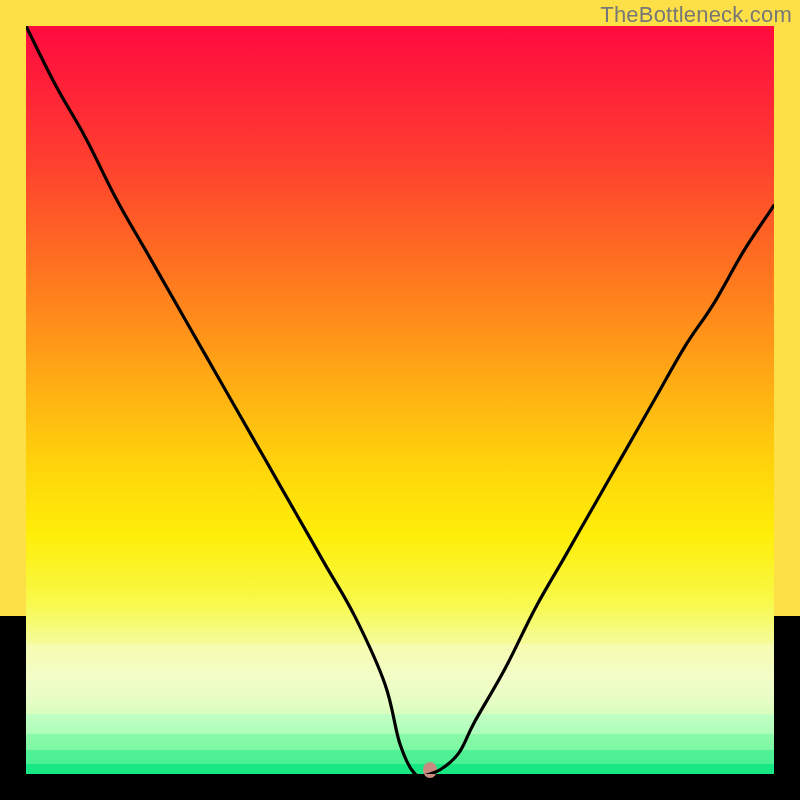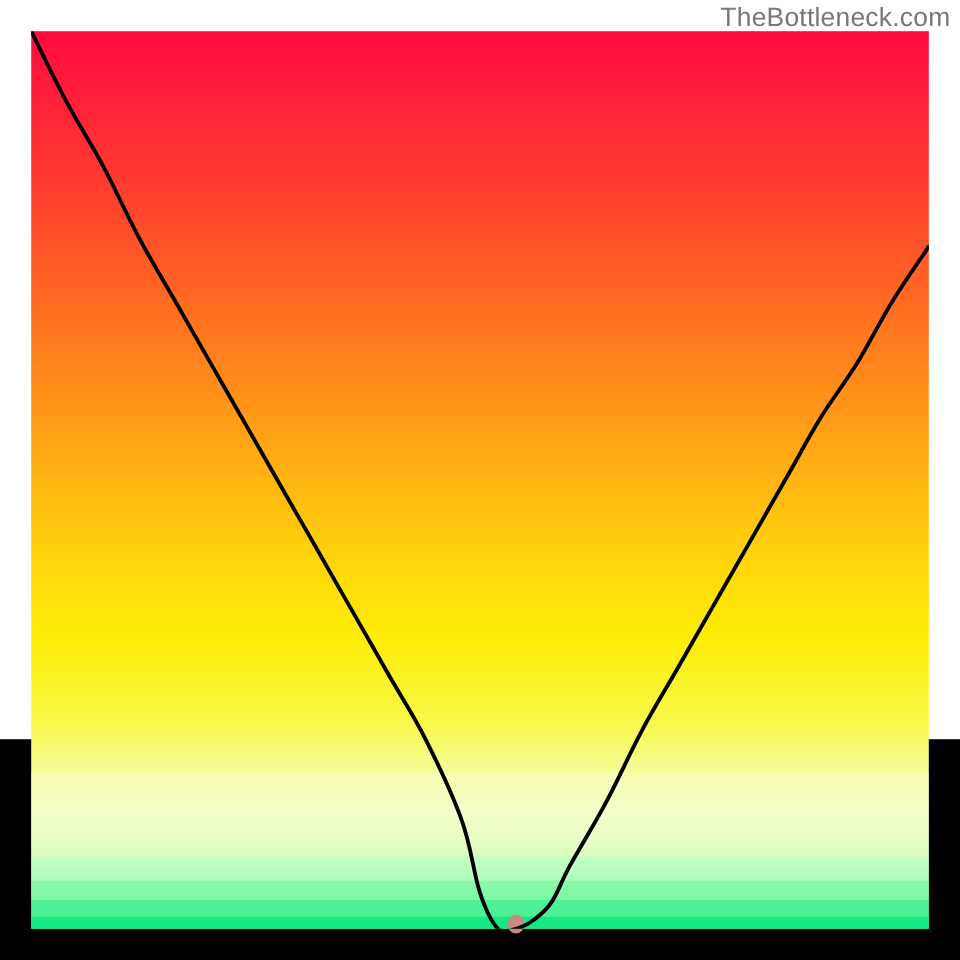--- a/index.html
+++ b/index.html
@@ -8,21 +8,21 @@
     width: 800px;
     height: 800px;
     background: #000;
     overflow: hidden;
     font-family: Arial, Helvetica, sans-serif;
   }
   .frame {
     position: relative;
     width: 800px;
     height: 616px;
-    background: #ffffff;
+    background: #fde047;
   }
   .watermark {
     position: absolute;
     top: 2px;
     right: 8px;
     color: #777;
     font-size: 22px;
     font-weight: 500;
     letter-spacing: 0.2px;
     z-index: 10;

